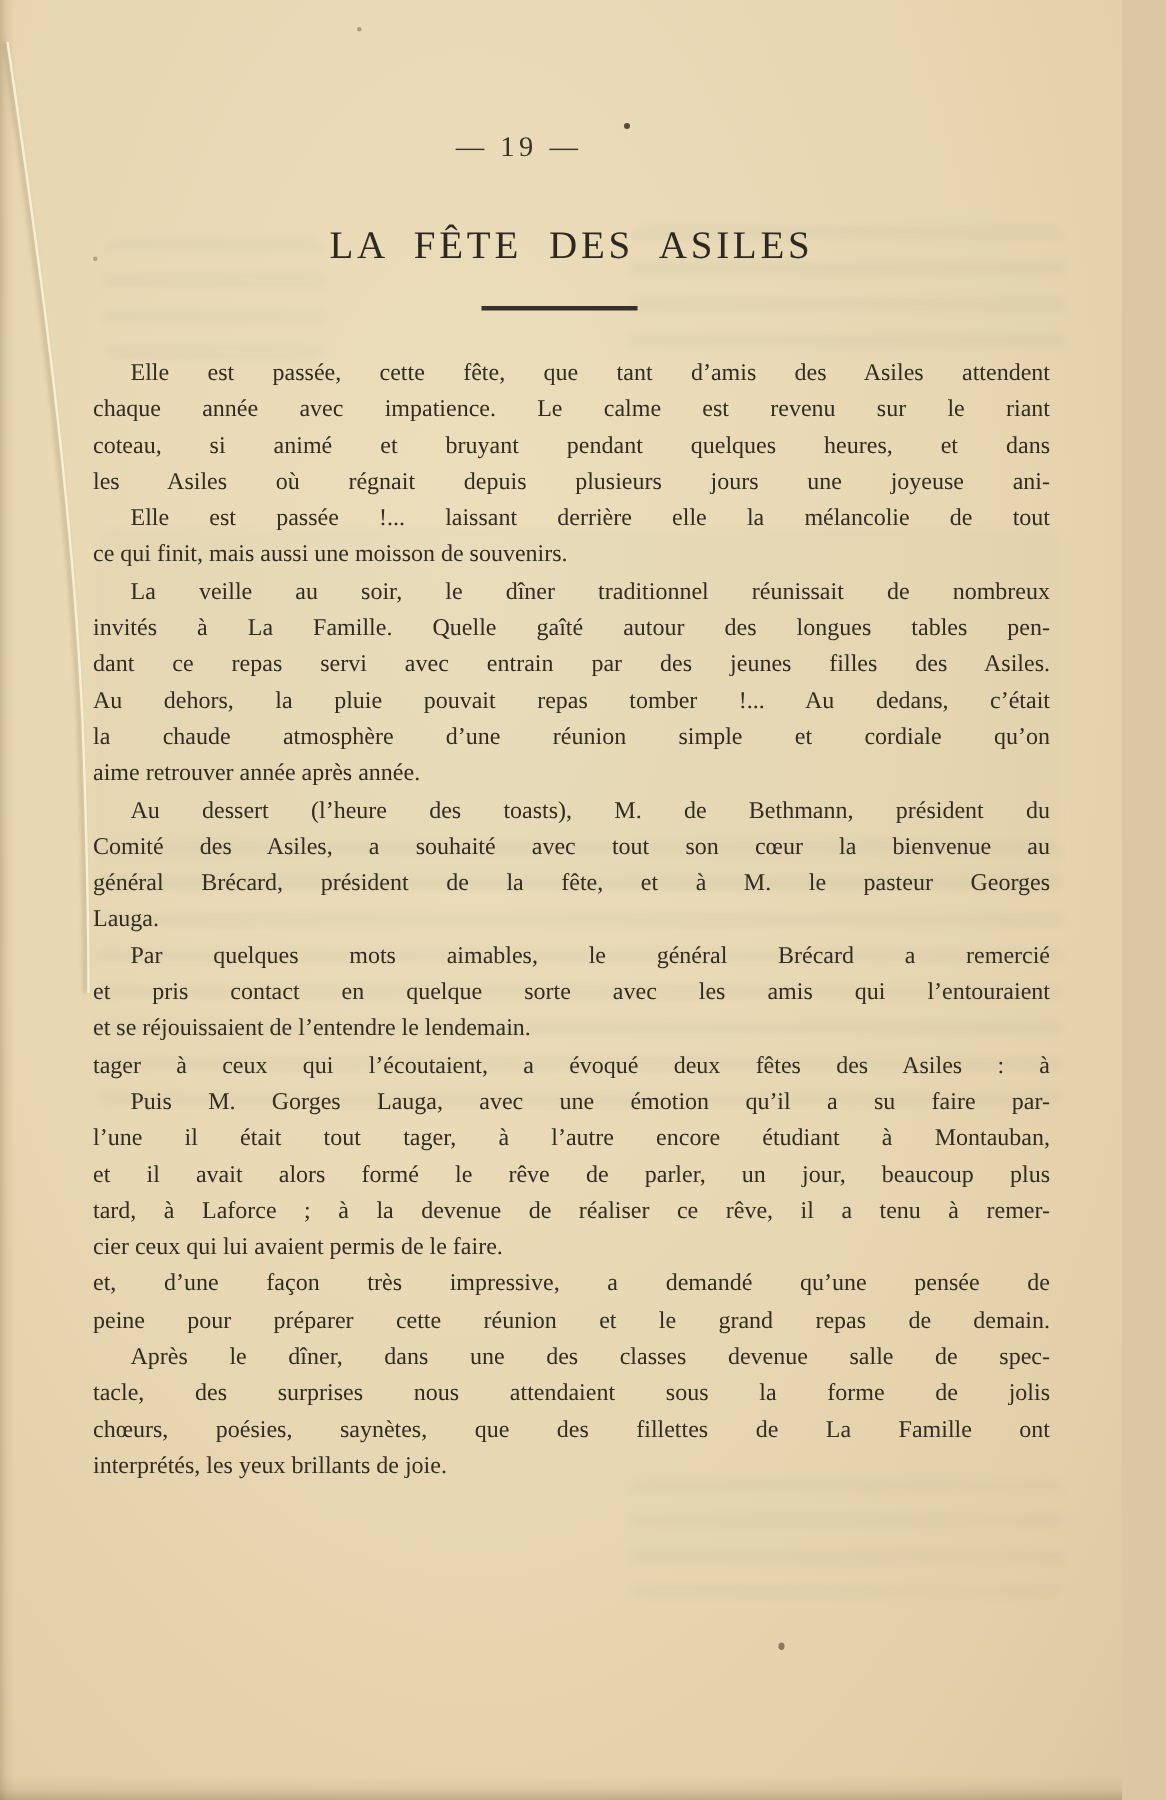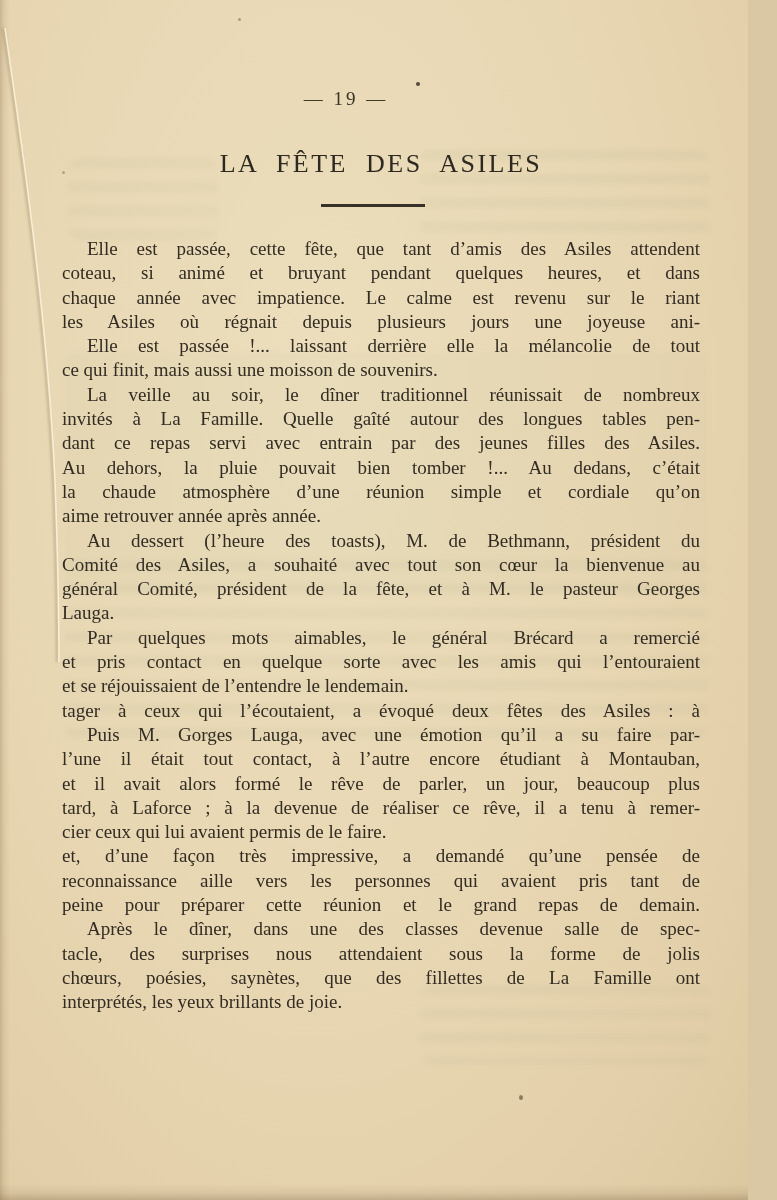--- a/index.html
+++ b/index.html
@@ -49,21 +49,21 @@
     letter-spacing: 2.5px; word-spacing: 9px; color: #2e2920;
   }
   .rule {
     position: absolute; top: 204px; left: 50%; margin-left: -60px;
     width: 104px; height: 3px; background: #37312a; border: none;
   }
   .body { position: absolute; top: 237px; left: 0; width: 100%; }
   .body p { margin: 0; padding: 0; }
   .line {
     display: block;
-    font-size: 19px; line-height: 24.3px;
+    font-size: 16px; line-height: 24.3px;
     text-align: justify; text-align-last: justify;
     white-space: normal; color: #322c23;
   }
   .line.first { padding-left: 25px; }
   .line.last { text-align-last: auto; }
 </style>
 </head>
 <body>
 
 <div class="page">
@@ -89,64 +89,63 @@
     <div class="folio">— 19 —</div>
 
     <h1 class="title">LA FÊTE DES ASILES</h1>
 
     <div class="rule"></div>
 
     <div class="body">
 
       <p>
         <span class="line first">Elle est passée, cette fête, que tant d’amis des Asiles attendent</span>
+        <span class="line">chaque année avec impatience. Le calme est revenu sur le riant</span>
         <span class="line">coteau, si animé et bruyant pendant quelques heures, et dans</span>
-        <span class="line">chaque année avec impatience. Le calme est revenu sur le riant</span>
         <span class="line">les Asiles où régnait depuis plusieurs jours une joyeuse ani-</span>
       </p>
 
       <p>
         <span class="line first">Elle est passée !... laissant derrière elle la mélancolie de tout</span>
         <span class="line last">ce qui finit, mais aussi une moisson de souvenirs.</span>
       </p>
 
       <p>
         <span class="line first">La veille au soir, le dîner traditionnel réunissait de nombreux</span>
         <span class="line">invités à La Famille. Quelle gaîté autour des longues tables pen-</span>
         <span class="line">dant ce repas servi avec entrain par des jeunes filles des Asiles.</span>
-        <span class="line">Au dehors, la pluie pouvait bien tomber !... Au dedans, c’était</span>
+        <span class="line">Au dehors, la pluie pouvait repas tomber !... Au dedans, c’était</span>
         <span class="line">la chaude atmosphère d’une réunion simple et cordiale qu’on</span>
         <span class="line last">aime retrouver année après année.</span>
       </p>
 
       <p>
         <span class="line first">Au dessert (l’heure des toasts), M. de Bethmann, président du</span>
         <span class="line">Comité des Asiles, a souhaité avec tout son cœur la bienvenue au</span>
-        <span class="line">général Comité, président de la fête, et à M. le pasteur Georges</span>
+        <span class="line">général Brécard, président de la fête, et à M. le pasteur Georges</span>
         <span class="line last">Lauga.</span>
       </p>
 
       <p>
         <span class="line first">Par quelques mots aimables, le général Brécard a remercié</span>
         <span class="line">et pris contact en quelque sorte avec les amis qui l’entouraient</span>
         <span class="line last">et se réjouissaient de l’entendre le lendemain.</span>
       </p>
 
       <p>
         <span class="line">tager à ceux qui l’écoutaient, a évoqué deux fêtes des Asiles : à</span>
         <span class="line first">Puis M. Gorges Lauga, avec une émotion qu’il a su faire par-</span>
-        <span class="line">l’une il était tout contact, à l’autre encore étudiant à Montauban,</span>
+        <span class="line">l’une il était tout tager, à l’autre encore étudiant à Montauban,</span>
         <span class="line">et il avait alors formé le rêve de parler, un jour, beaucoup plus</span>
         <span class="line">tard, à Laforce ; à la devenue de réaliser ce rêve, il a tenu à remer-</span>
         <span class="line last">cier ceux qui lui avaient permis de le faire.</span>
       </p>
 
       <p>
         <span class="line">et, d’une façon très impressive, a demandé qu’une pensée de</span>
-        <span class="line">reconnaissance aille vers les personnes qui avaient pris tant de</span>
         <span class="line">peine pour préparer cette réunion et le grand repas de demain.</span>
       </p>
 
       <p>
         <span class="line first">Après le dîner, dans une des classes devenue salle de spec-</span>
         <span class="line">tacle, des surprises nous attendaient sous la forme de jolis</span>
         <span class="line">chœurs, poésies, saynètes, que des fillettes de La Famille ont</span>
         <span class="line last">interprétés, les yeux brillants de joie.</span>
       </p>
 

